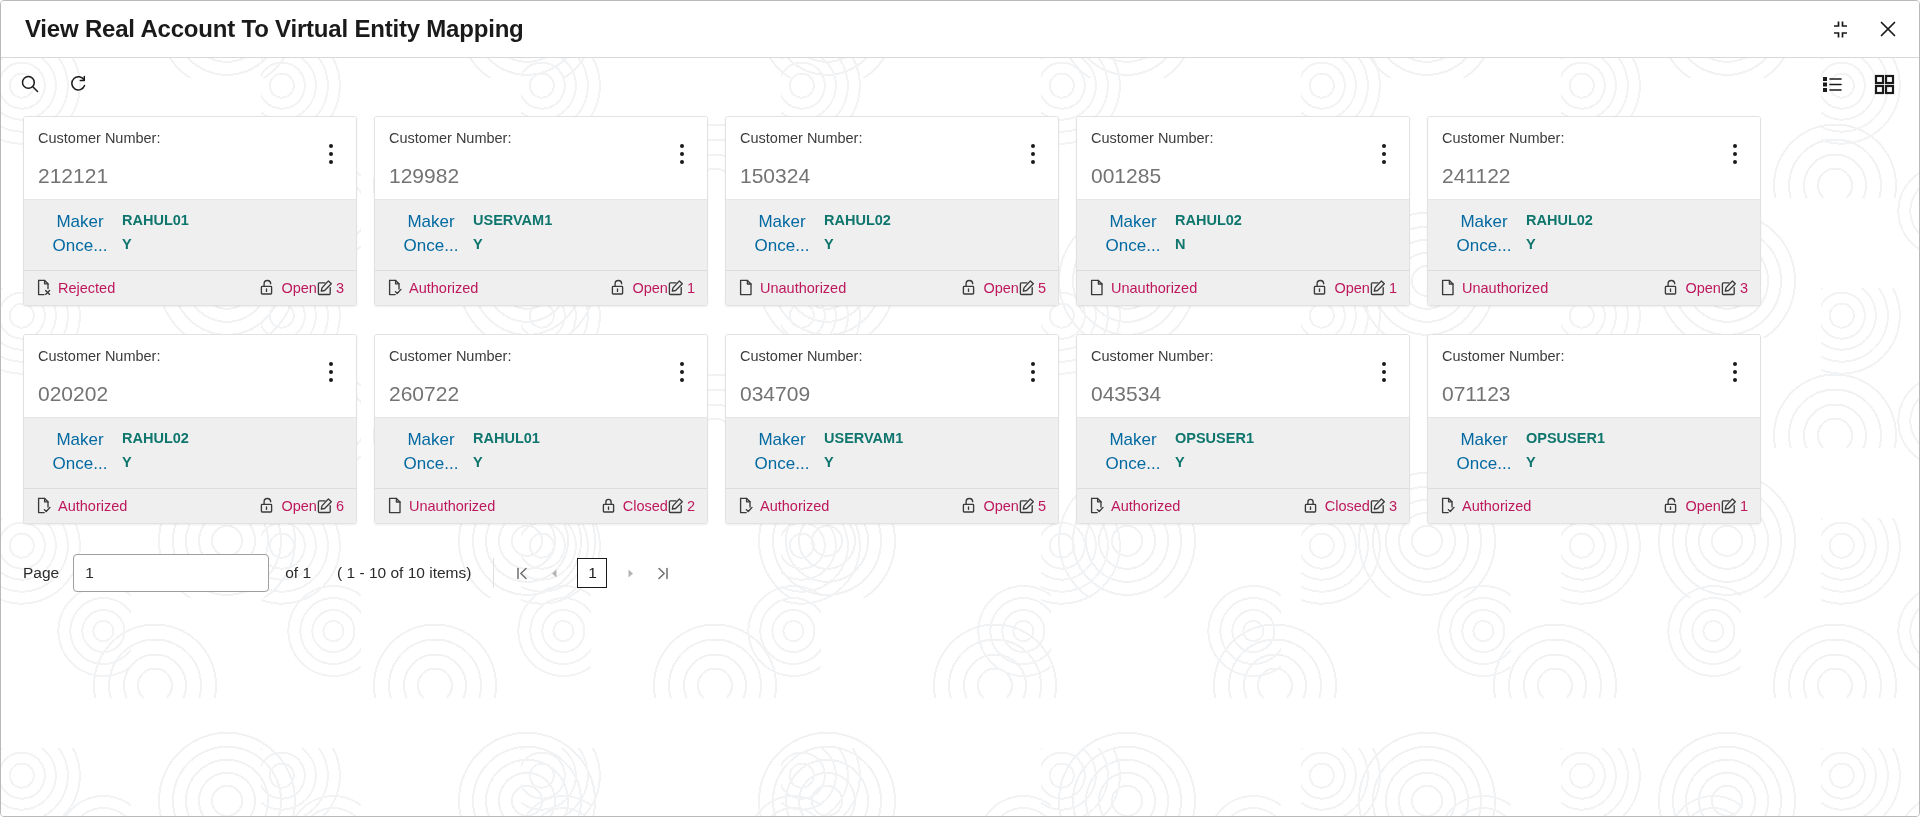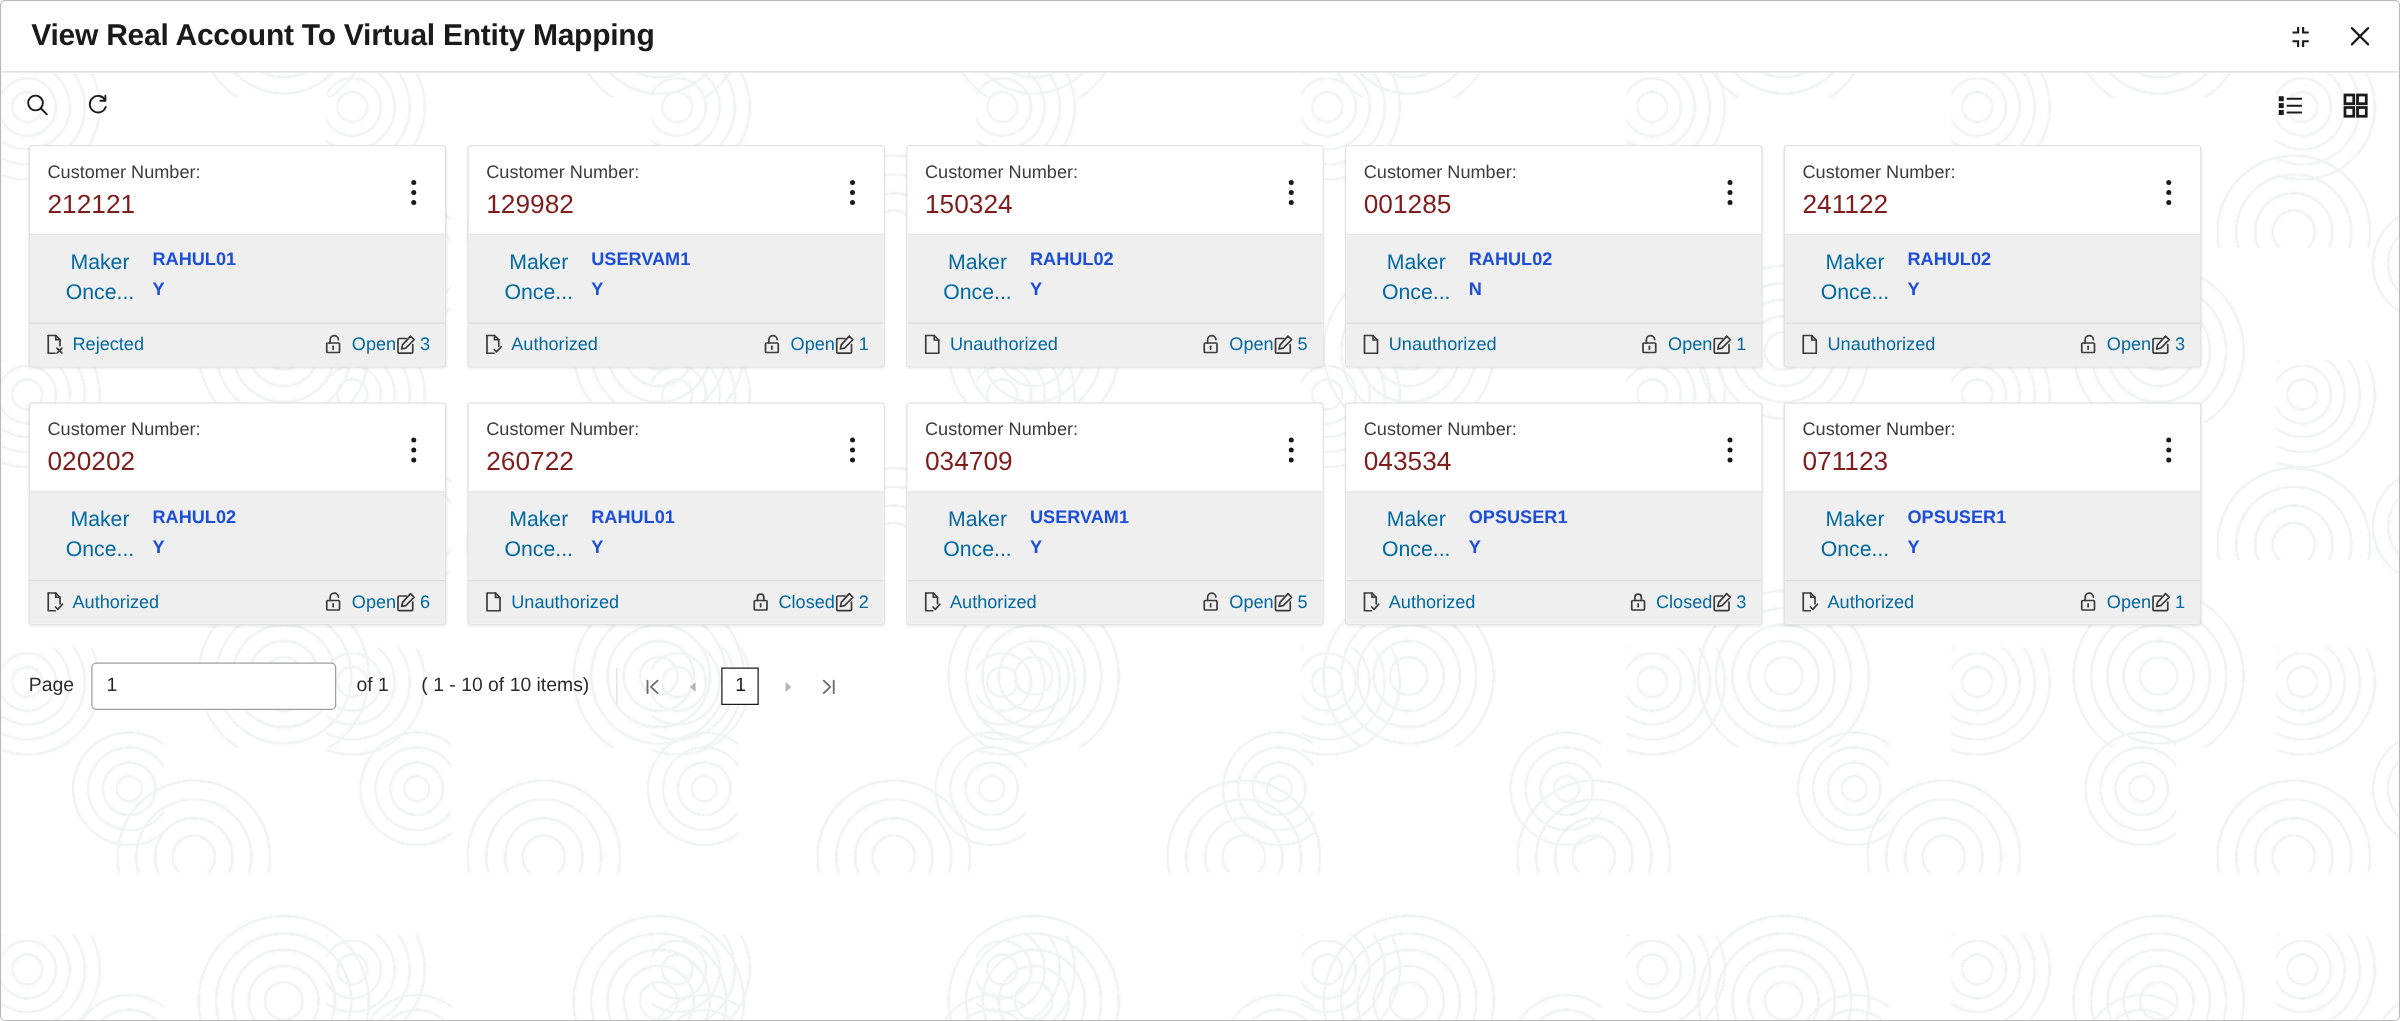--- a/index.html
+++ b/index.html
@@ -119,23 +119,23 @@
   }
   .card-head-text { flex: 1 1 auto; min-width: 0; }
   .card-label {
     font-size: 14.5px;
     color: #3c3c3c;
     line-height: 1.35;
     white-space: nowrap;
   }
   .card-value {
     font-size: 21px;
-    color: #7f1d1d;
+    color: #737373;
     line-height: 1.3;
-    margin-top: 1px;
+    margin-top: 13px;
     white-space: nowrap;
   }
   .kebab {
     flex: 0 0 auto;
     width: 22px; height: 30px;
     display: flex; flex-direction: column;
     align-items: center; justify-content: center;
     gap: 4px;
     margin-top: 10px;
     cursor: pointer;
@@ -147,32 +147,32 @@
     padding: 10px 14px 12px 14px;
     border-top: 1px solid #e6e6e6;
   }
   .body-row { display: flex; line-height: 1.42; }
   .body-key {
     width: 84px; flex: 0 0 84px;
     font-size: 17px; color: #0369a1;
     white-space: nowrap; overflow: hidden; text-align: center;
   }
   .body-val {
-    font-size: 14.5px; color: #1d4ed8; font-weight: bold;
+    font-size: 14.5px; color: #0f766e; font-weight: bold;
     white-space: nowrap;
   }
 
   .card-foot {
     background: #efefef;
     border-top: 1px solid #dcdcdc;
     display: flex;
     align-items: center;
     padding: 8px 12px 9px 12px;
     font-size: 14.5px;
-    color: #0369a1;
+    color: #be185d;
   }
   .foot-item { display: flex; align-items: center; gap: 6px; white-space: nowrap; }
   .foot-status { flex: 1 1 auto; }
   .foot-lock   { flex: 0 0 auto; margin-right: auto; }
   .foot-count  { flex: 0 0 auto; gap: 3px; }
 
   
   .pagination {
     position: relative;
     display: flex;

